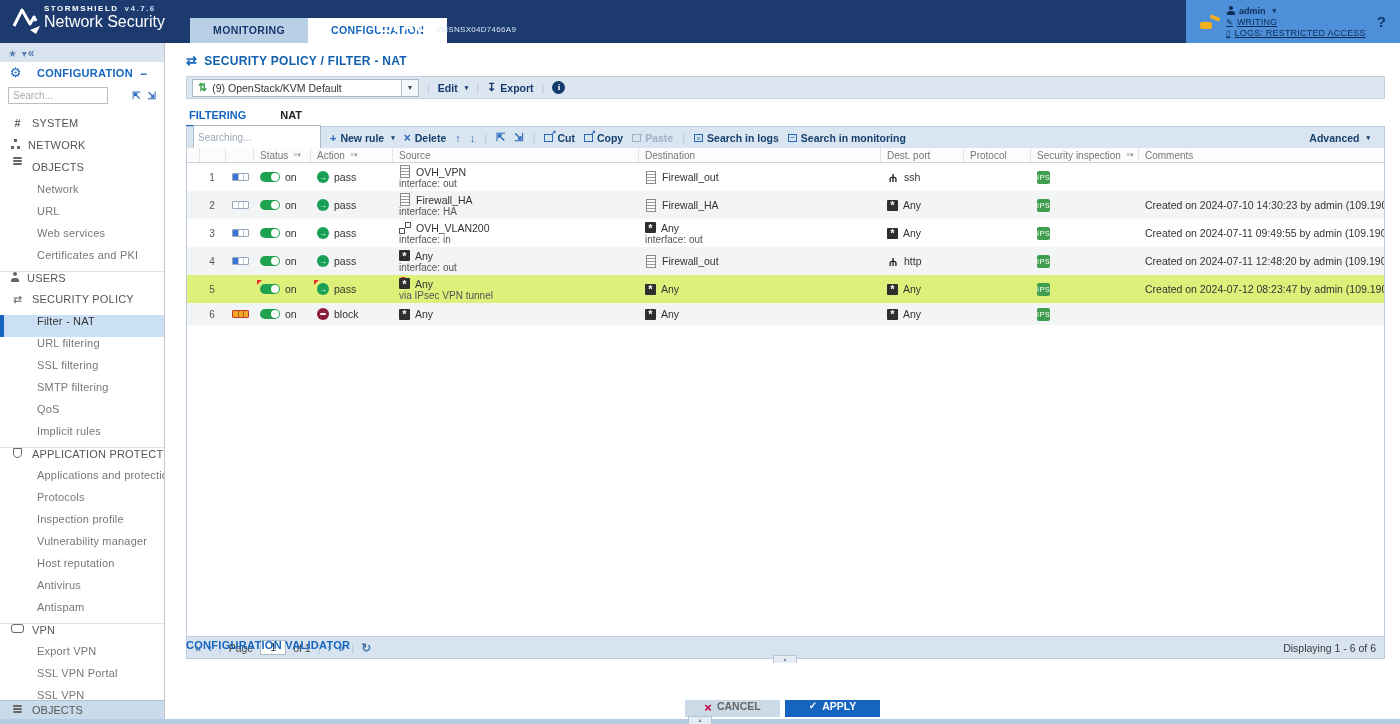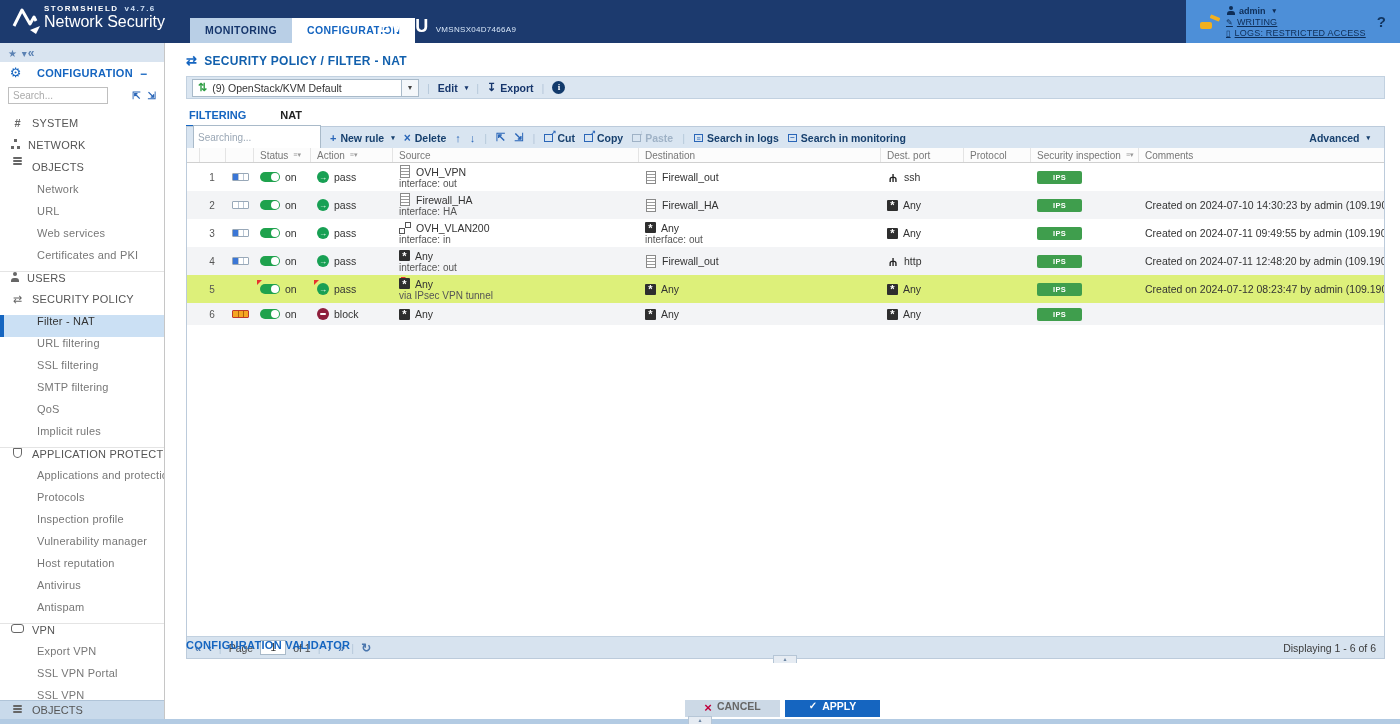--- a/index.html
+++ b/index.html
@@ -7,21 +7,21 @@
 .app{position:relative;width:1400px;height:724px;font-family:"Liberation Sans",sans-serif;overflow:hidden;background:#fff}
 
 
 .topbar{position:absolute;left:0;top:0;width:1400px;height:43px;background:#1c3a6e}
 .brand{position:absolute;left:10px;top:4px;display:flex;align-items:flex-start;gap:0;color:#fff}
 .logo-mark{width:34px;height:34px}
 .brand-txt .b-small{font-size:8px;font-weight:bold;letter-spacing:1.5px}
 .brand-txt .b-prod{font-size:16px;line-height:17px}
 .b-ver{font-size:8px;color:#cfe0f5;margin-left:6px}
 .top-tabs{position:absolute;left:190px;bottom:0;display:flex}
-.top-tab{height:25px;line-height:25px;padding:0 15px;font-size:10.5px;font-weight:bold;letter-spacing:.4px}
+.top-tab{height:25px;line-height:25px;padding:0 23px;font-size:10.5px;font-weight:bold;letter-spacing:.4px}
 .top-tab.inactive{background:#b9cfe6;color:#16366c}
 .top-tab.active{background:#fff;color:#1565c0}
 .fw-id{position:absolute;left:378px;bottom:6px;display:flex;align-items:baseline;gap:7px;color:#fff}
 .fw-name{font-size:18px;font-weight:bold;letter-spacing:.5px}
 .fw-serial{font-size:8px;color:#d7e6f8;letter-spacing:.3px}
 .top-right{position:absolute;right:0;top:0;width:214px;height:43px;background:#4d8fd8;display:flex;align-items:center}
 .digger{position:relative;width:20px;height:14px;margin:0 6px 0 14px;flex:none}
 .digger::before{content:"";position:absolute;left:0;bottom:0;width:12px;height:7px;background:#f2b01e;border-radius:2px}
 .digger::after{content:"";position:absolute;right:0;top:1px;width:10px;height:4px;background:#f2b01e;border-radius:1px;transform:rotate(22deg)}
 .user-block{display:flex;flex-direction:column;gap:1px;font-size:9px;color:#0e2d56;min-width:130px}
@@ -150,21 +150,21 @@
 .usage-empty{background-image:linear-gradient(#b9c6d4,#b9c6d4),linear-gradient(#b9c6d4,#b9c6d4);background-size:1px 100%,1px 100%;background-position:5px 0,10px 0;background-repeat:no-repeat}
 .usage-orange{border-color:#c0392b;background-image:linear-gradient(#b0600a,#b0600a),linear-gradient(#b0600a,#b0600a),linear-gradient(90deg,#f5a623 0 100%);background-size:1px 100%,1px 100%,100% 100%;background-position:5px 0,10px 0,0 0;background-repeat:no-repeat}
 .usage-none{visibility:hidden}
 .oi{width:12px;height:12px;margin-right:5px;flex:none;display:inline-flex;align-items:center;justify-content:center;position:relative}
 .oi-firewall::before{content:"";width:8px;height:11px;border:1px solid #8a8a8a;background:linear-gradient(#fff 0 2px,#9a9a9a 2px 3px,#fff 3px 5px,#9a9a9a 5px 6px,#fff 6px 8px,#9a9a9a 8px 9px,#fff 9px)}
 .oi-any{background:#2e2e2e;border-radius:1px;color:#fff;width:11px;height:11px}
 .oi-any::before{content:"*";font-weight:bold;font-size:11px;line-height:16px}
 .oi-vlan::before{content:"";position:absolute;top:0;right:0;width:4px;height:4px;border:1px solid #555;background:#fff}
 .oi-vlan::after{content:"";position:absolute;bottom:0;left:0;width:4px;height:4px;border:1px solid #555;background:#fff}
 .oi-service::before{content:"Ψ";transform:scaleY(-1);font-size:10px;color:#222;font-weight:bold}
-.ips{background:#3f9e4d;color:#fff;font-size:7.5px;font-weight:bold;padding:2px 16px;border-radius:2px;letter-spacing:.3px}
+.ips{background:#3f9e4d;color:#fff;font-size:7.5px;font-weight:normal;padding:2px 0;border-radius:2px;letter-spacing:.3px}
 .flag{position:absolute;width:0;height:0;border-style:solid;border-width:5px 5px 0 0;border-color:#e8322e transparent transparent transparent;left:3px;top:5px}
 .c.two .flag{left:8px;top:2px}
 .filler{flex:1;background:#fff}
 
 
 .pgbar{height:22px;flex:none;background:#d7e3ef;border-top:1px solid #c2d1e0;display:flex;align-items:center;gap:7px;padding:0 8px}
 .pgb{color:#4a76ad;font-size:11px;font-weight:bold;cursor:pointer}
 .pg-first::before{content:"«"}.pg-prev::before{content:"‹"}.pg-next::before{content:"›"}.pg-last::before{content:"»"}
 .pg-refresh::before{content:"↻";font-size:12px}
 .pgtxt{font-size:10.5px;color:#444}

